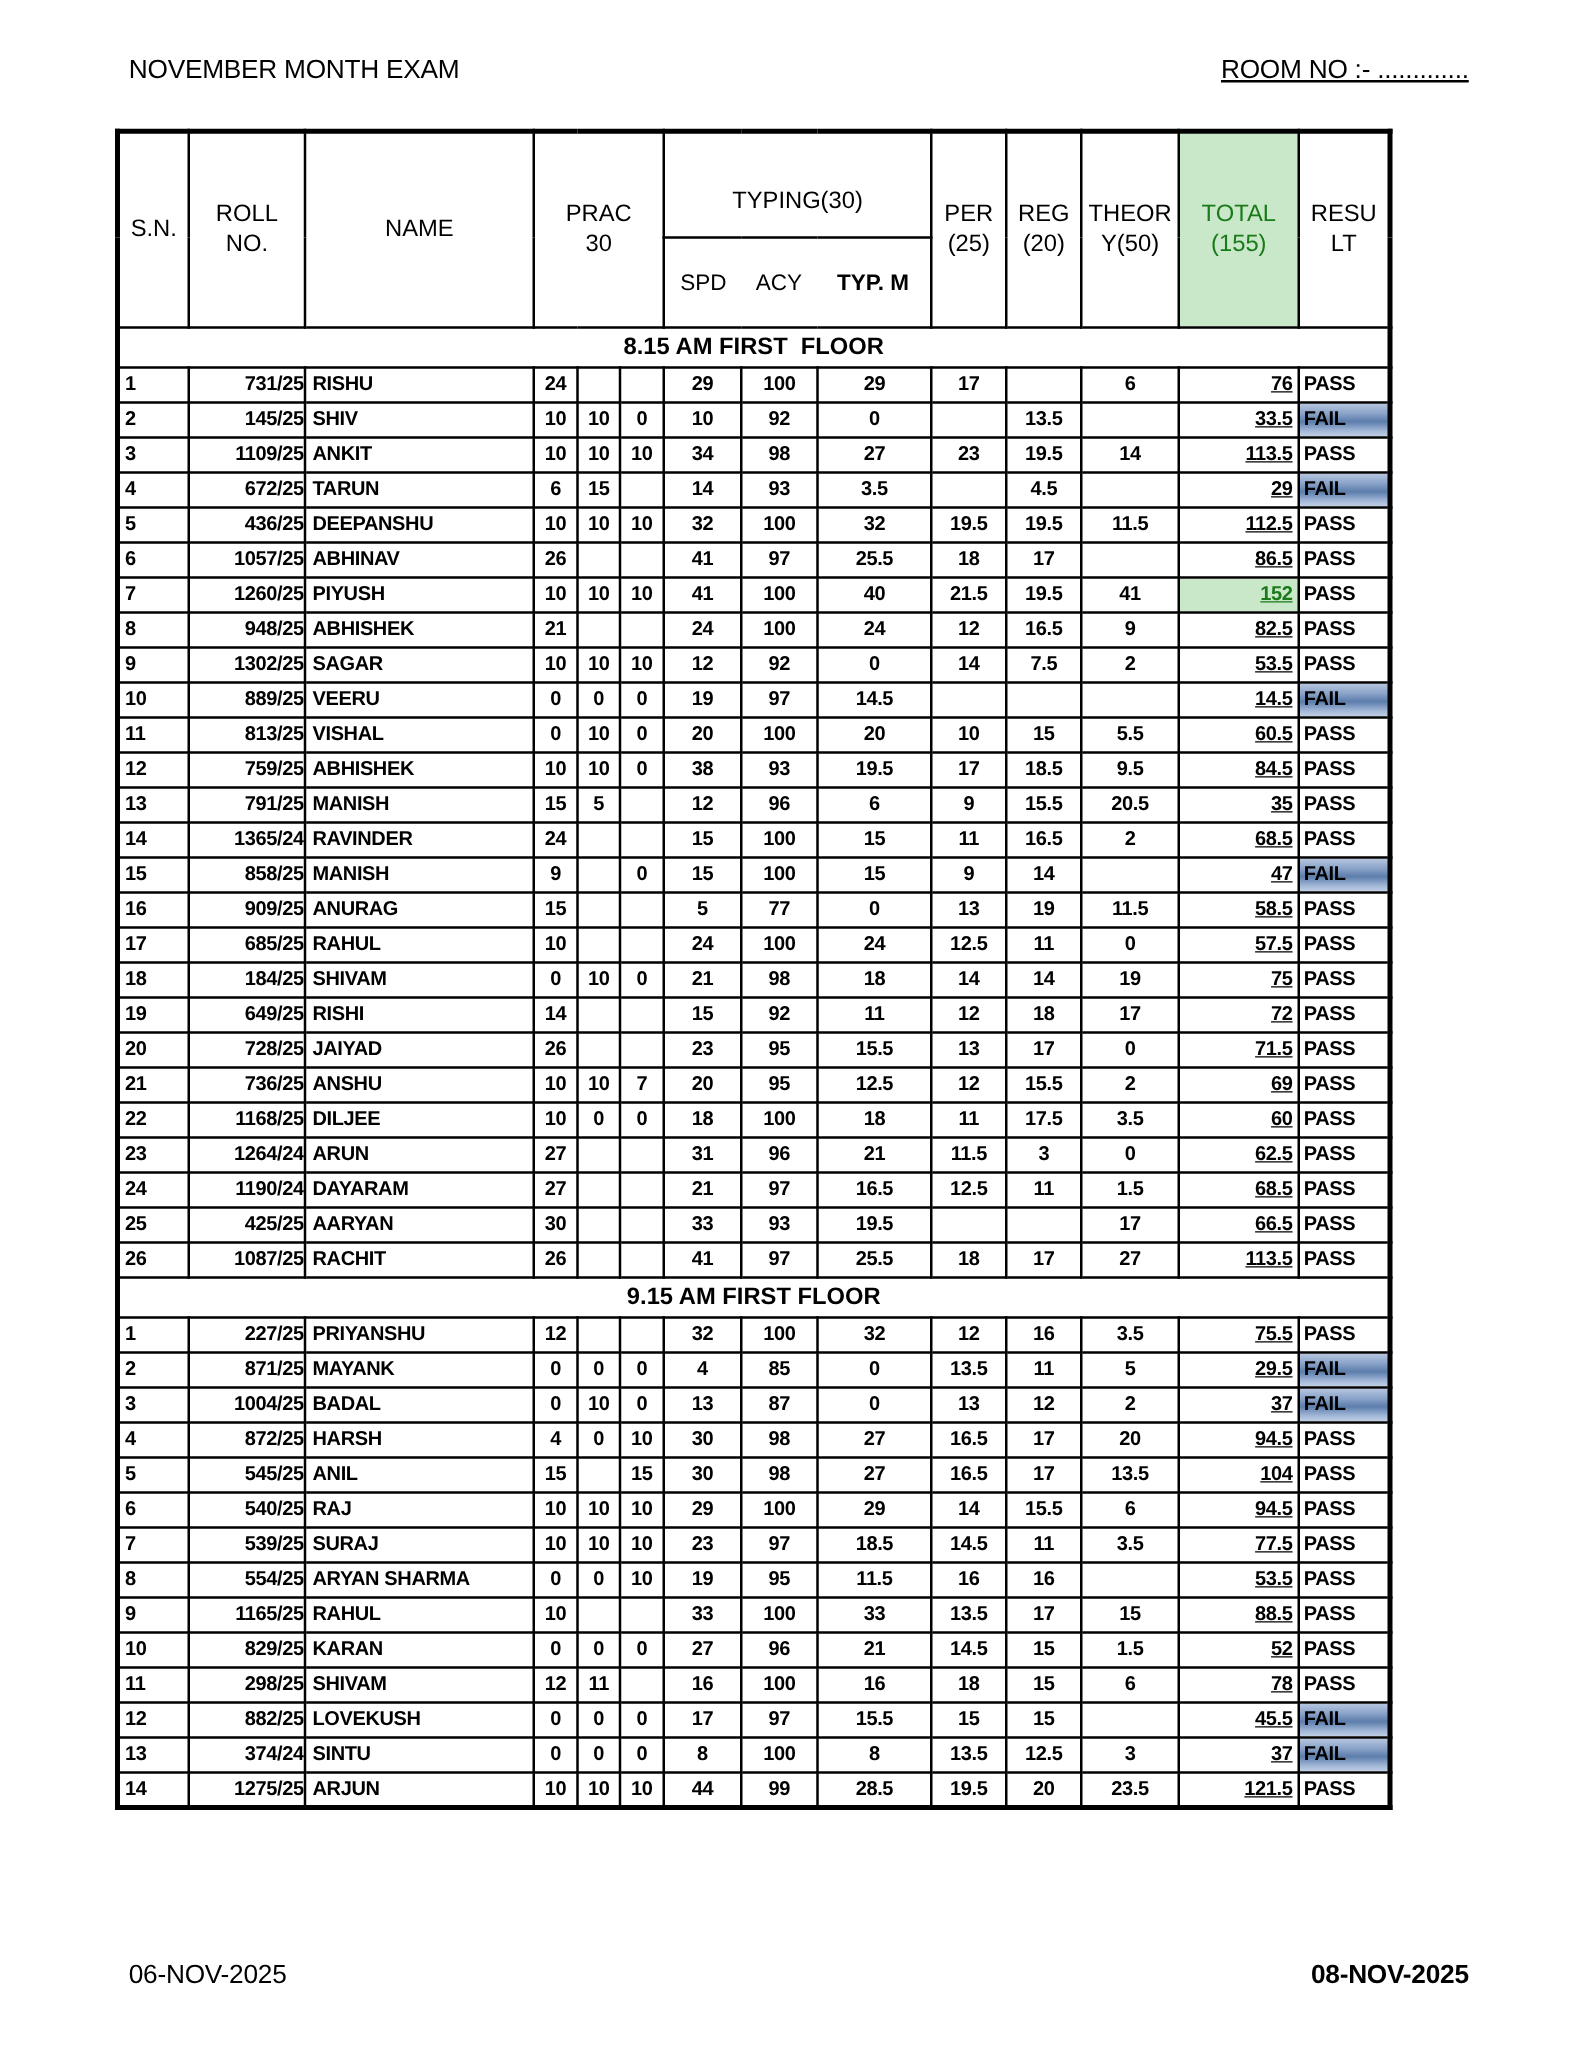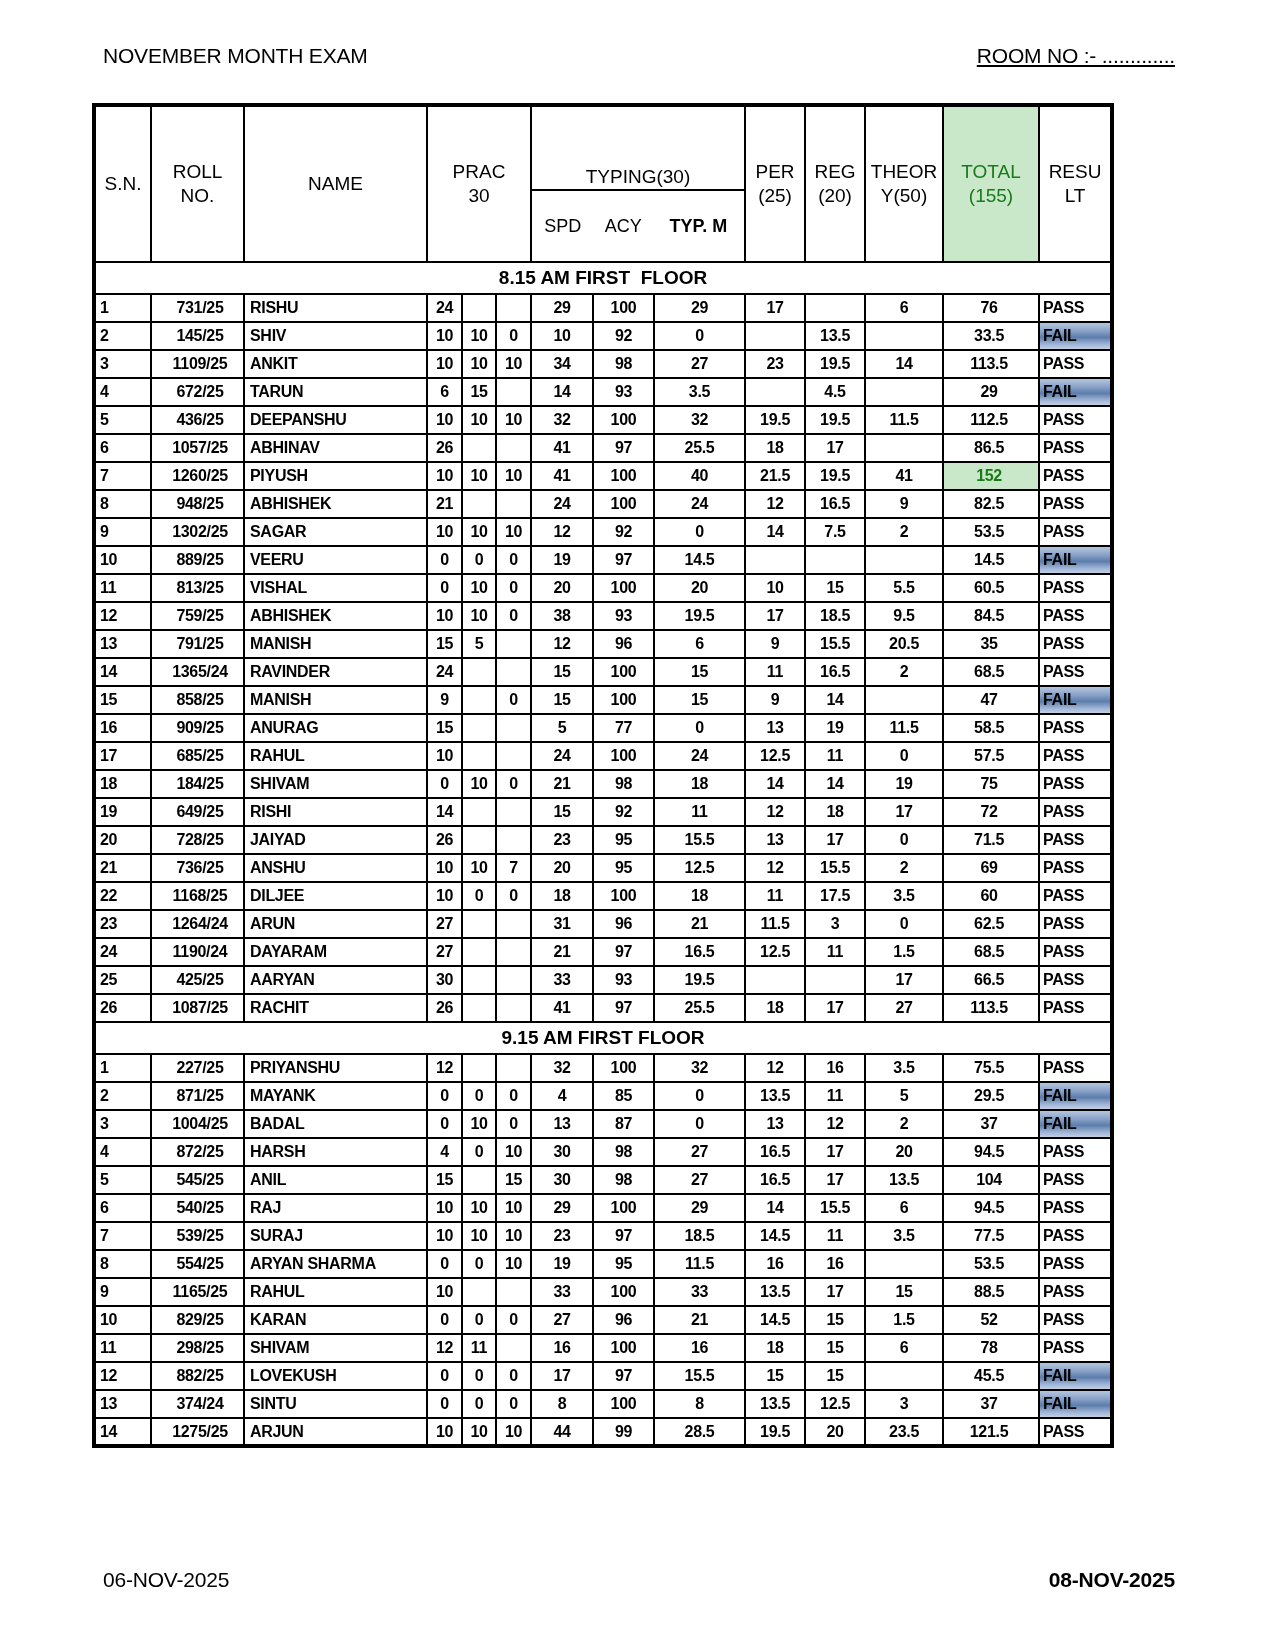--- a/index.html
+++ b/index.html
@@ -20,40 +20,40 @@
   }
   th,td{
     border:2px solid var(--border,#000);
     padding:0;overflow:hidden;white-space:nowrap;
     font-size:16px;font-weight:700;letter-spacing:-0.3px;
   }
   thead th{
     font-weight:400;font-size:19px;letter-spacing:0;
     text-align:center;vertical-align:middle;white-space:pre-line;line-height:1.25;
   }
-  th.th-typing{vertical-align:bottom;padding-bottom:0;}
+  th.th-typing{vertical-align:bottom;padding-bottom:16px;}
   tr.hrow1{height:85px;}
   tr.hrow2{height:33px;}
   .typing-sub{display:flex;width:100%;font-size:18px;font-weight:400;letter-spacing:0;}
   .typing-sub span{text-align:center;}
   .typing-sub .s1{flex:0 0 29%;}
   .typing-sub .s2{flex:0 0 28%;}
   .typing-sub .s3{flex:1;font-weight:bold;}
   th.th-total{background:var(--total-bg,#c9e7c9);color:var(--total-fg,#1a7a1a);}
 
   tr.section-row td{
     text-align:center;font-size:19px;font-weight:700;height:30px;letter-spacing:0;
     white-space:pre;
   }
   tr.data-row{height:28px;}
   td.c-sn{text-align:left;padding-left:4px;}
-  td.c-roll{text-align:center;padding-left:5px;}
+  td.c-roll{text-align:right;padding-left:5px;}
   td.c-name{text-align:left;padding-left:5px;}
   td.c-num{text-align:center;}
-  td.c-total{text-align:center;padding-right:4px;}
+  td.c-total{text-align:right;padding-right:4px;text-decoration:underline;}
   td.c-total.green{background:var(--total-bg,#c9e7c9);color:var(--total-fg,#1a7a1a);}
   td.c-result{text-align:left;padding-left:3px;}
   td.c-result.fail{
     background:linear-gradient(180deg,
       var(--fail-light,#b5c5df) 0%,
       #8aa3c9 30%,
       var(--fail-dark,#5c7dab) 55%,
       #9fb5d6 82%,
       #c2cfe6 100%);
   }

